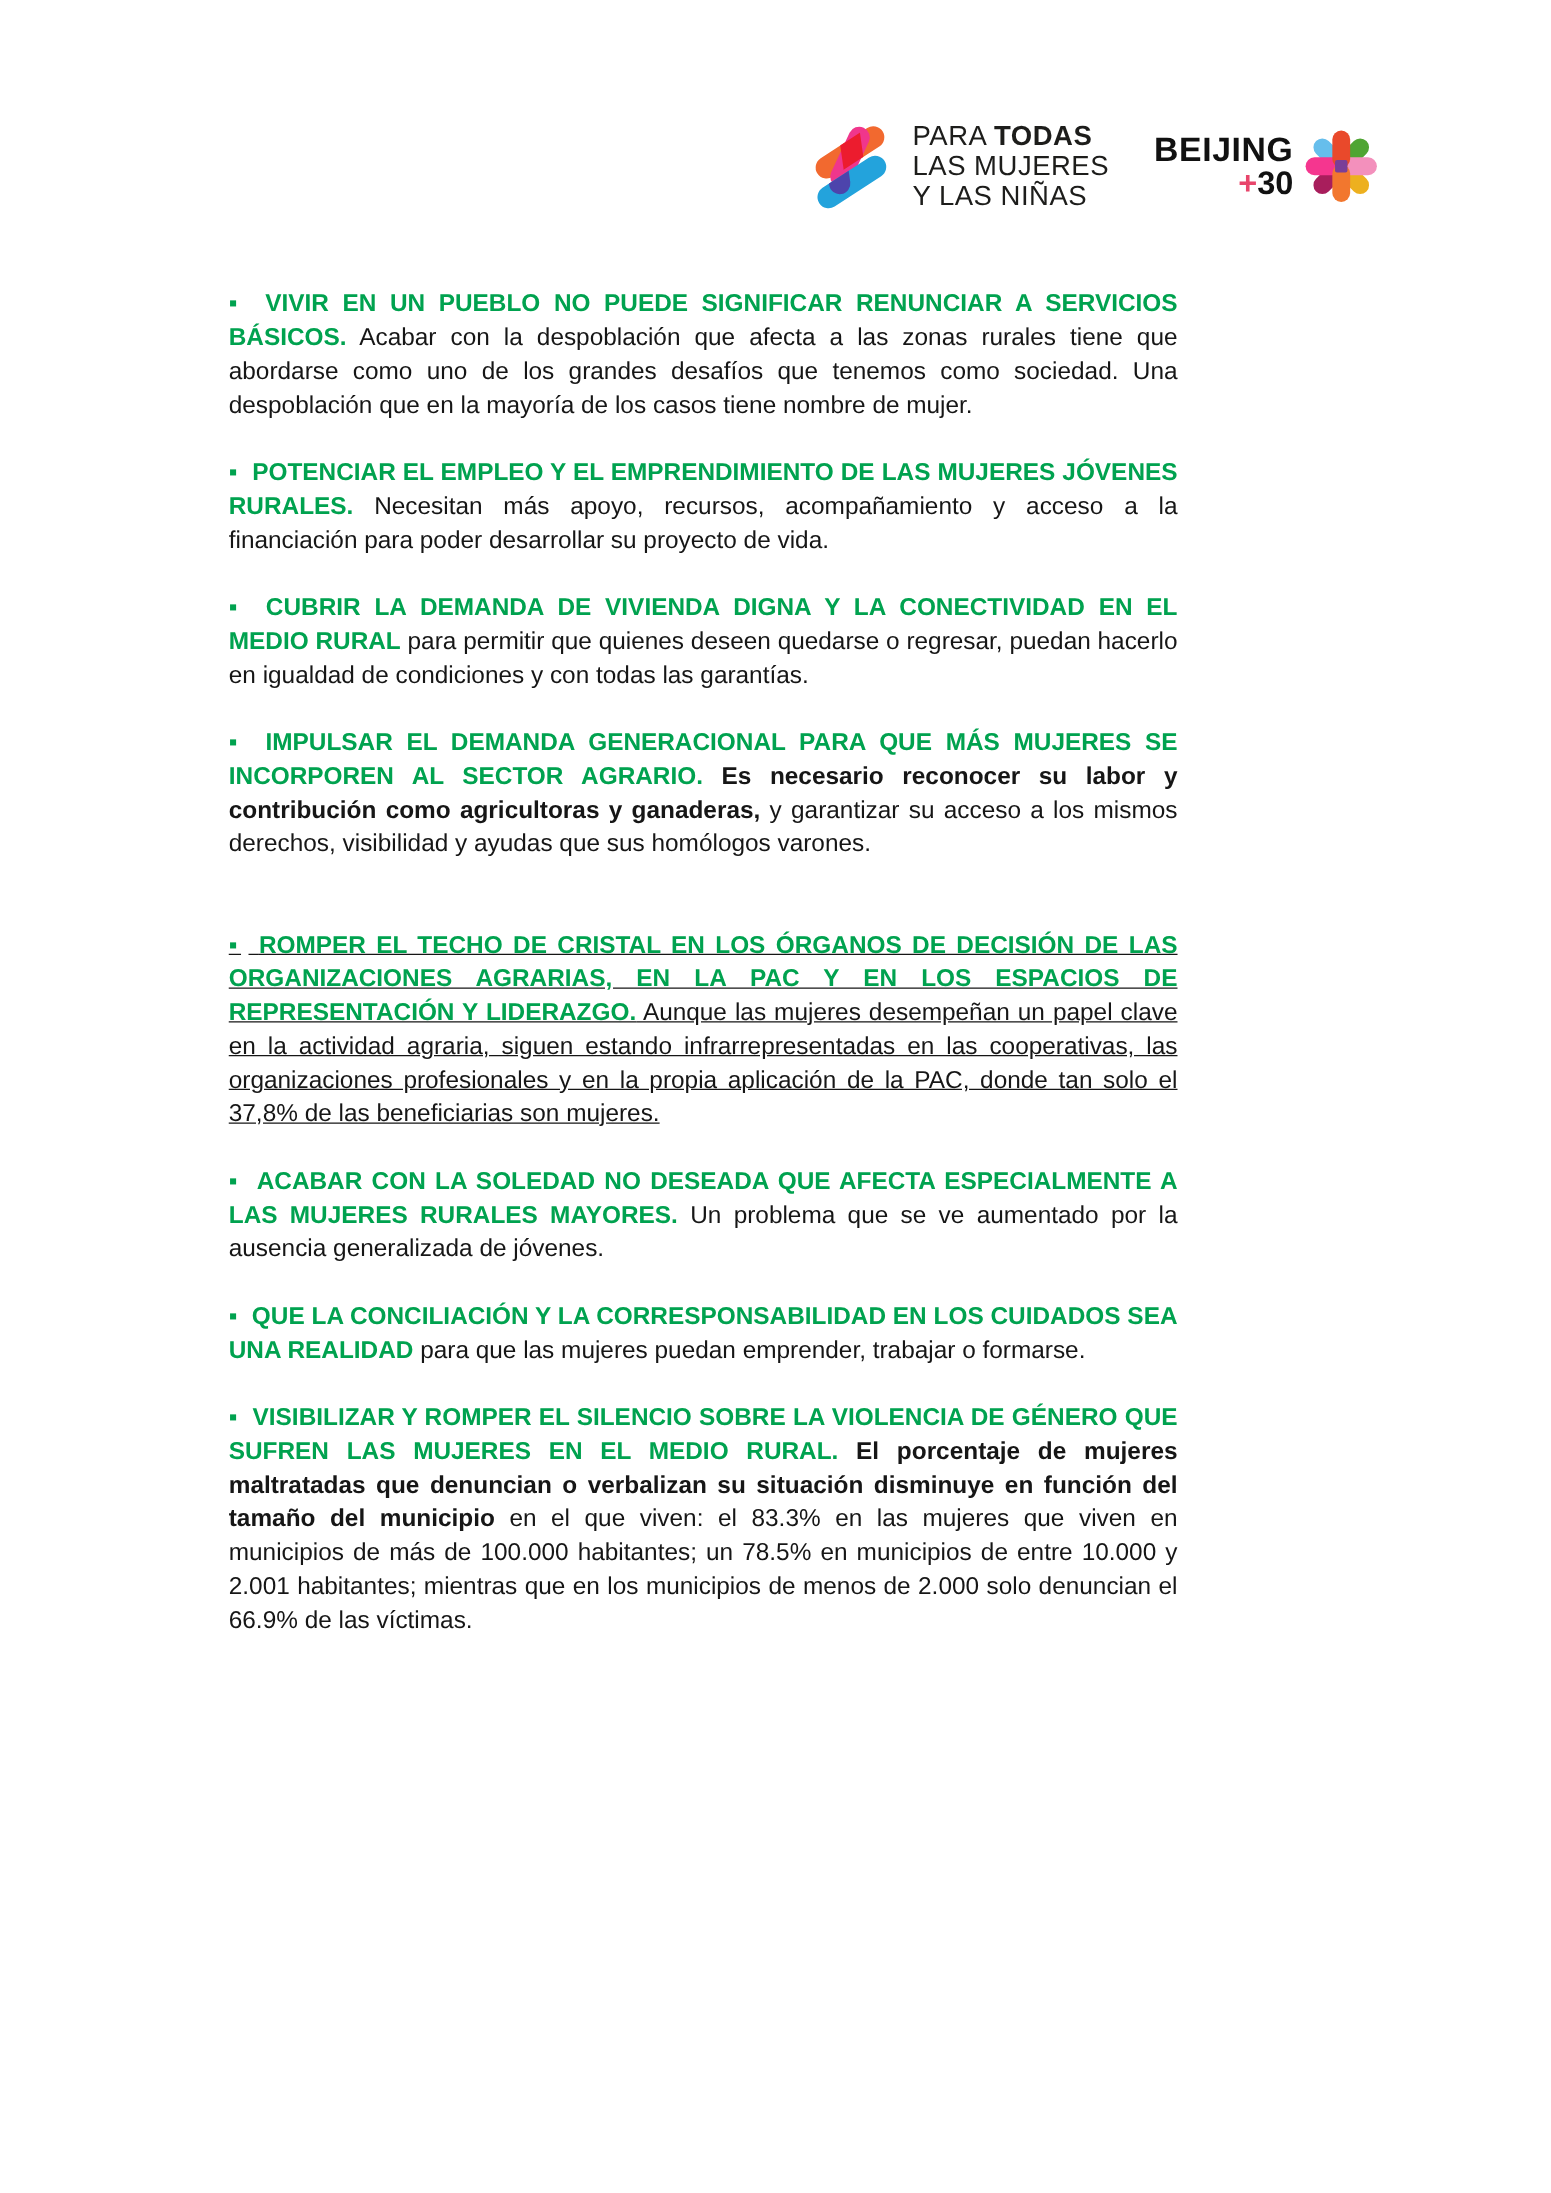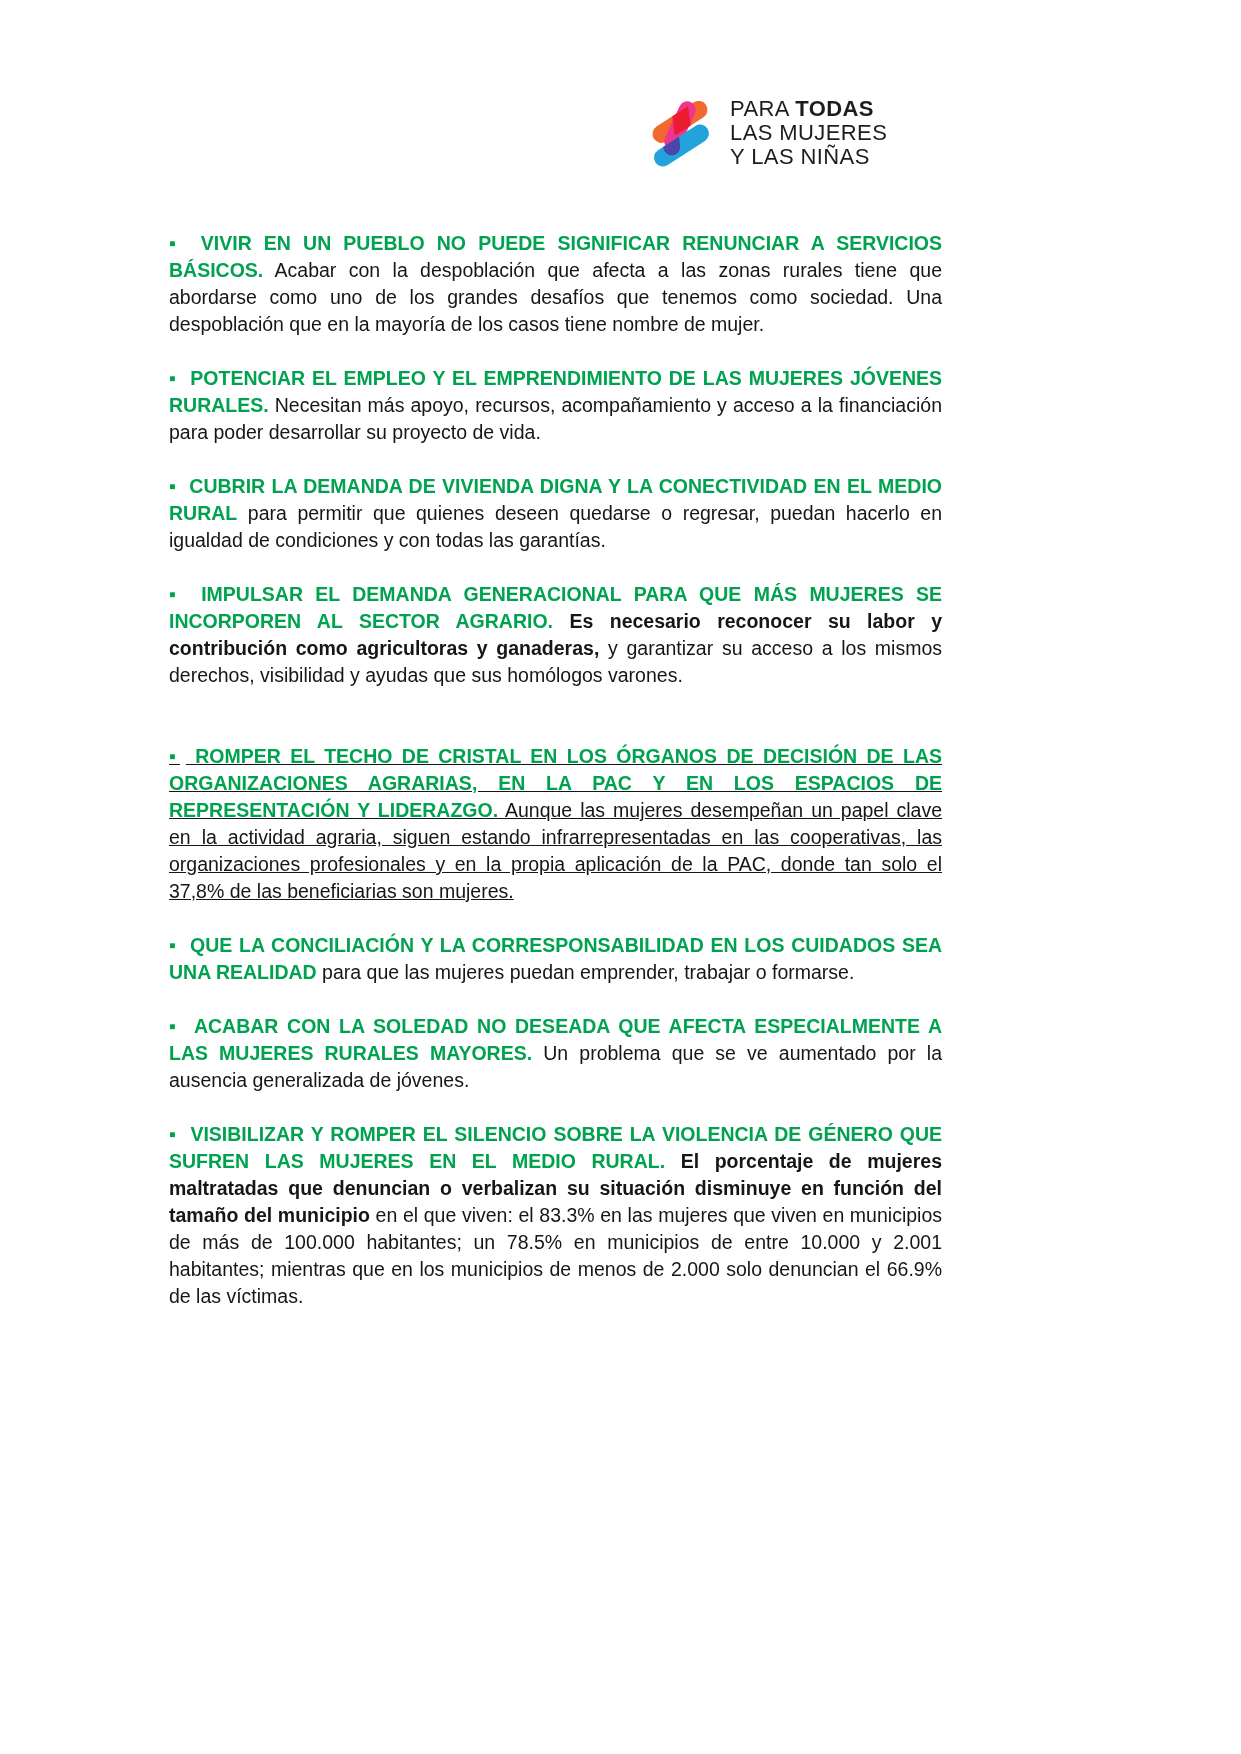--- a/index.html
+++ b/index.html
@@ -36,21 +36,21 @@
   .content {
     position: absolute; left: 167px; top: 230px; width: 775px;
     text-align: justify;
     font-size: 19.5px; line-height: 27px;
   }
   .doc-title {
     font-size: 19.5px; line-height: 27px;
     font-weight: bold; color: #00a24f;
     margin: 0 0 27px 0;
   }
-  .para { margin: 0 0 27px 2px; }
+  .para { margin: 0 0 27px 16px; }
   .para.extra { margin-top: 54px; text-decoration: underline; }
   .bullet { color: #00a24f; margin-right: 6px; }
   .hd { color: #00a24f; font-weight: bold; }
   .bb { font-weight: bold; }
 </style>
 </head>
 <body>
 
 <div class="page">
 
@@ -69,20 +69,43 @@
         <rect x="10" y="60" width="84" height="24" rx="12" transform="rotate(-33 52 72)" fill="#23A3DC"></rect>
         <rect x="10" y="60" width="84" height="24" rx="12" transform="rotate(-33 52 72)" fill="#4D44AC" clip-path="url(#cpPink)"></rect>
       </svg>
       <div class="logo-text">
         <div><span>PARA </span><b>TODAS</b></div>
         <div>LAS MUJERES</div>
         <div>Y LAS NIÑAS</div>
       </div>
     </div>
 
+    <div class="beijing">
+      <div class="beijing-text">
+        <div class="beijing-word">BEIJING</div>
+        <div class="beijing-plus30"><span class="beijing-plus">+</span><span>30</span></div>
+      </div>
+      <svg class="flower-svg" viewBox="0 0 100 100" xmlns="http://www.w3.org/2000/svg">
+        <g transform="rotate(-45 50 50)">
+          <rect x="38.5" y="4" width="23" height="48" rx="11.5" fill="#66BEEC"></rect>
+          <rect x="38.5" y="48" width="23" height="48" rx="11.5" fill="#EDB01F"></rect>
+        </g>
+        <g transform="rotate(45 50 50)">
+          <rect x="38.5" y="4" width="23" height="48" rx="11.5" fill="#4FA533"></rect>
+          <rect x="38.5" y="48" width="23" height="48" rx="11.5" fill="#A81E5C"></rect>
+        </g>
+        <g transform="rotate(-90 50 50)">
+          <rect x="38.5" y="4" width="23" height="48" rx="11.5" fill="#F5368F"></rect>
+          <rect x="38.5" y="48" width="23" height="48" rx="11.5" fill="#F390BC"></rect>
+        </g>
+        <rect x="38.5" y="4" width="23" height="48" rx="11.5" fill="#E9492B"></rect>
+        <rect x="38.5" y="48" width="23" height="48" rx="11.5" fill="#F2772E"></rect>
+        <rect x="42" y="42" width="16" height="16" rx="2.5" fill="#7A3E98"></rect>
+      </svg>
+    </div>
 
   </div>
 
   <div class="content">
 
 
     <p class="para">
       <span class="bullet">▪</span>
       <span class="hd">VIVIR EN UN PUEBLO NO PUEDE SIGNIFICAR RENUNCIAR A SERVICIOS BÁSICOS.</span><span class="bb"></span><span> Acabar con la despoblación que afecta a las zonas rurales tiene que abordarse como uno de los grandes desafíos que tenemos como sociedad. Una despoblación que en la mayoría de los casos tiene nombre de mujer.</span>
     </p>
@@ -102,26 +125,26 @@
       <span class="hd">IMPULSAR EL DEMANDA GENERACIONAL PARA QUE MÁS MUJERES SE INCORPOREN AL SECTOR AGRARIO.</span><span class="bb"> Es necesario reconocer su labor y contribución como agricultoras y ganaderas,</span><span> y garantizar su acceso a los mismos derechos, visibilidad y ayudas que sus homólogos varones.</span>
     </p>
 
     <p class="para extra">
       <span class="bullet">▪</span>
       <span class="hd">ROMPER EL TECHO DE CRISTAL EN LOS ÓRGANOS DE DECISIÓN DE LAS ORGANIZACIONES AGRARIAS, EN LA PAC Y EN LOS ESPACIOS DE REPRESENTACIÓN Y LIDERAZGO.</span><span class="bb"></span><span> Aunque las mujeres desempeñan un papel clave en la actividad agraria, siguen estando infrarrepresentadas en las cooperativas, las organizaciones profesionales y en la propia aplicación de la PAC, donde tan solo el 37,8% de las beneficiarias son mujeres.</span>
     </p>
 
     <p class="para">
       <span class="bullet">▪</span>
-      <span class="hd">QUE LA CONCILIACIÓN Y LA CORRESPONSABILIDAD EN LOS CUIDADOS SEA UNA REALIDAD</span><span class="bb"></span><span> para que las mujeres puedan emprender, trabajar o formarse.</span>
+      <span class="hd">ACABAR CON LA SOLEDAD NO DESEADA QUE AFECTA ESPECIALMENTE A LAS MUJERES RURALES MAYORES.</span><span class="bb"></span><span> Un problema que se ve aumentado por la ausencia generalizada de jóvenes.</span>
     </p>
 
     <p class="para">
       <span class="bullet">▪</span>
-      <span class="hd">ACABAR CON LA SOLEDAD NO DESEADA QUE AFECTA ESPECIALMENTE A LAS MUJERES RURALES MAYORES.</span><span class="bb"></span><span> Un problema que se ve aumentado por la ausencia generalizada de jóvenes.</span>
+      <span class="hd">QUE LA CONCILIACIÓN Y LA CORRESPONSABILIDAD EN LOS CUIDADOS SEA UNA REALIDAD</span><span class="bb"></span><span> para que las mujeres puedan emprender, trabajar o formarse.</span>
     </p>
 
     <p class="para">
       <span class="bullet">▪</span>
       <span class="hd">VISIBILIZAR Y ROMPER EL SILENCIO SOBRE LA VIOLENCIA DE GÉNERO QUE SUFREN LAS MUJERES EN EL MEDIO RURAL.</span><span class="bb"> El porcentaje de mujeres maltratadas que denuncian o verbalizan su situación disminuye en función del tamaño del municipio</span><span> en el que viven: el 83.3% en las mujeres que viven en municipios de más de 100.000 habitantes; un 78.5% en municipios de entre 10.000 y 2.001 habitantes; mientras que en los municipios de menos de 2.000 solo denuncian el 66.9% de las víctimas.</span>
     </p>
 
   </div>
 
 </div>

